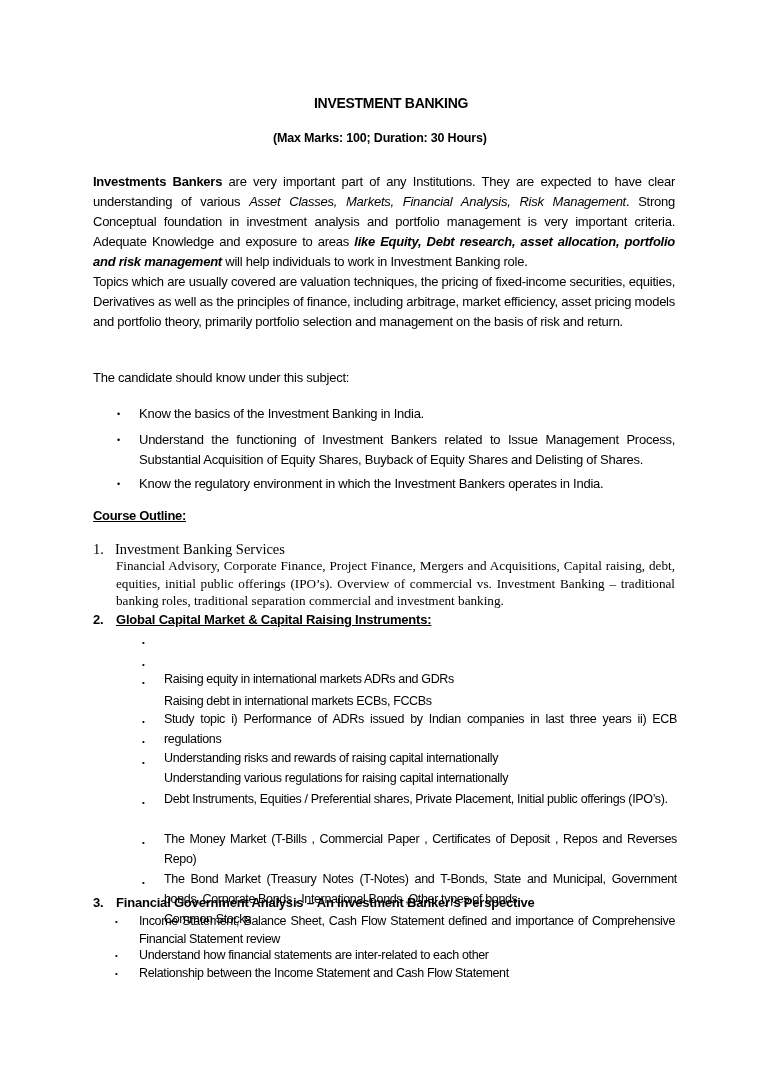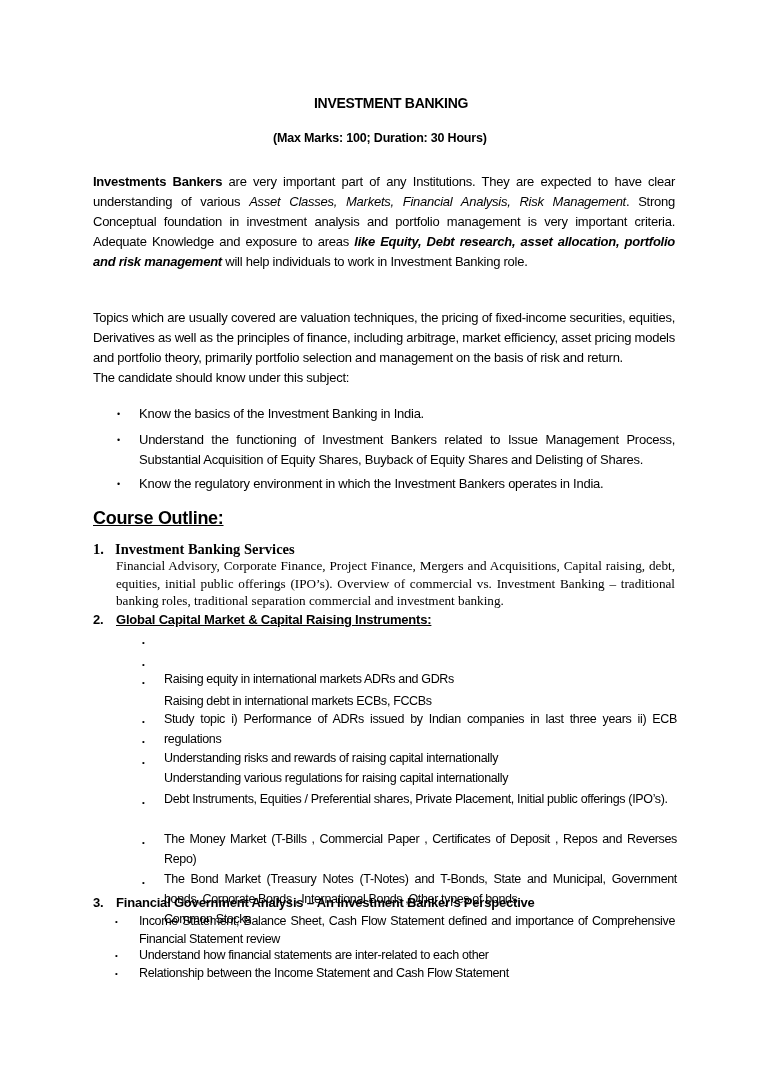--- a/index.html
+++ b/index.html
@@ -2,28 +2,28 @@
 <html><head>
   <meta charset="utf-8">
   <style>
     html, body { margin: 0; padding: 0; background: #ffffff; }
     body { width: 768px; height: 1087px; position: relative; overflow: hidden; color: #000; font-family: "Liberation Sans", sans-serif; }
     .page { position: absolute; left: 93px; top: 0; width: 582px; }
     .title { position: absolute; left: 185px; top: 95px; font-weight: bold; font-size: 14px; letter-spacing: -0.3px; white-space: nowrap; margin-left: 36px; }
     .subtitle { position: absolute; left: 180px; top: 131px; font-weight: bold; font-size: 12.5px; white-space: nowrap; letter-spacing: -0.2px; }
     .para { position: absolute; left: 0; width: 582px; font-size: 13px; line-height: 20px; text-align: justify; letter-spacing: -0.25px; }
     .p1 { top: 160px; margin-top: 12px; }
-    .p2 { top: 272px; margin-top: 36px; }
+    .p2 { top: 272px; }
     .p3 { top: 368px; }
     .bul { position: absolute; left: 0; width: 582px; font-size: 13px; line-height: 20px; letter-spacing: -0.25px; }
     .bul .mk { position: absolute; left: 24px; top: 0; font-size: 9px; }
     .bul .tx { position: absolute; left: 46px; width: 536px; text-align: justify; }
     .b1 { top: 404px; } .b2 { top: 430px; } .b3 { top: 474px; }
-    .outline { position: absolute; left: 0; top: 508px; font-weight: bold; font-size: 18px; text-decoration: underline; letter-spacing: -0.3px; }
-    .sec1h { position: absolute; left: 0; top: 541px; font-family: "Liberation Serif", serif; font-weight: bold; font-size: 14.5px; white-space: nowrap; }
+    .outline { position: absolute; left: 0; top: 508px; font-weight: bold; font-size: 13px; text-decoration: underline; letter-spacing: -0.3px; }
+    .sec1h { position: absolute; left: 0; top: 541px; font-family: "Liberation Serif", serif; font-weight: normal; font-size: 14.5px; white-space: nowrap; }
     .sec1h .num { display: inline-block; width: 22px; }
     .sec1b { position: absolute; left: 23px; top: 557px; width: 559px; font-family: "Liberation Serif", serif; font-size: 13.2px; line-height: 17.5px; text-align: justify; }
     .sech { position: absolute; left: 0; font-weight: bold; font-size: 13px; white-space: nowrap; letter-spacing: -0.2px; }
     .sech .num { display: inline-block; width: 23px; }
     .s2h { top: 612px; text-decoration: underline; } .s3h { top: 895px; }
     .sub { position: absolute; font-size: 12.5px; line-height: 20px; letter-spacing: -0.35px; }
     .sub .mk { position: absolute; top: 0; font-size: 8px; }
     .sub .tx { position: absolute; text-align: justify; }
     .s2 .mk { left: 49px; } .s2 .tx { left: 71px; width: 513px; margin-top: 36px; }
     .s3 { line-height: 17.5px; }

